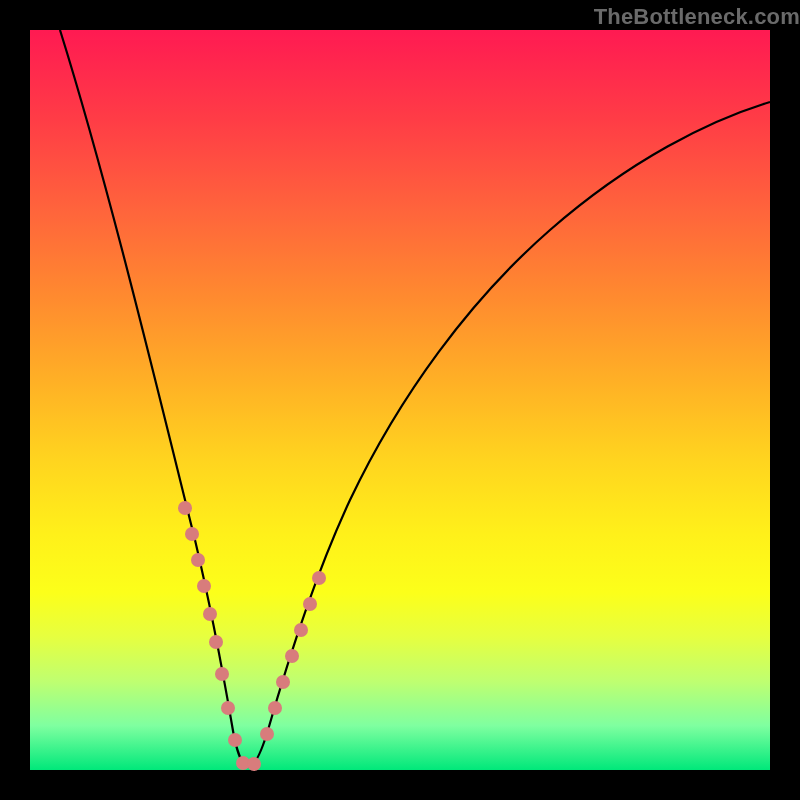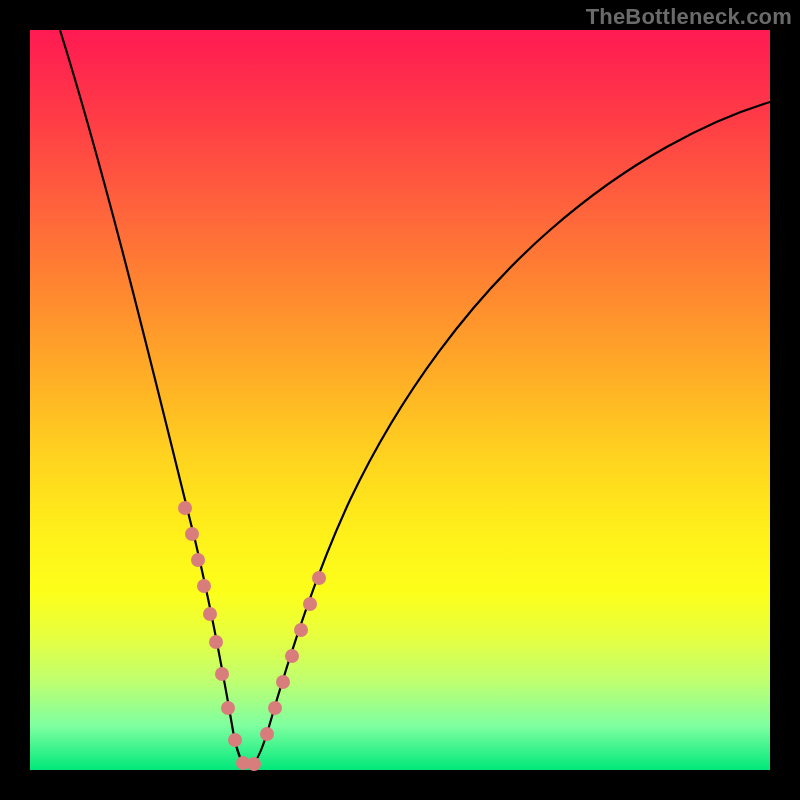--- a/index.html
+++ b/index.html
@@ -26,21 +26,21 @@
       #fff01a 68%,
       #fcff1a 76%,
       #e6ff40 82%,
       #bfff70 88%,
       #7fffa0 94%,
       #00e87a 100%);
   }
   .watermark {
     position: absolute;
     top: 4px;
-    right: 8px;
+    right: 0;
     font-family: Arial, Helvetica, sans-serif;
     font-size: 22px;
     font-weight: 600;
     color: #6a6a6a;
     letter-spacing: 0.2px;
     user-select: none;
   }
   svg.curve {
     position: absolute;
     left: 0; top: 0;

